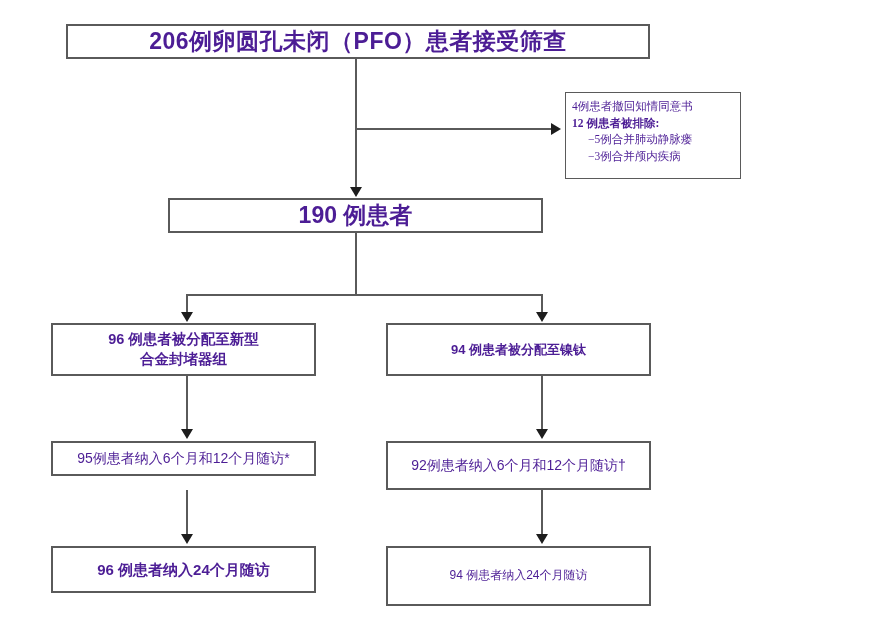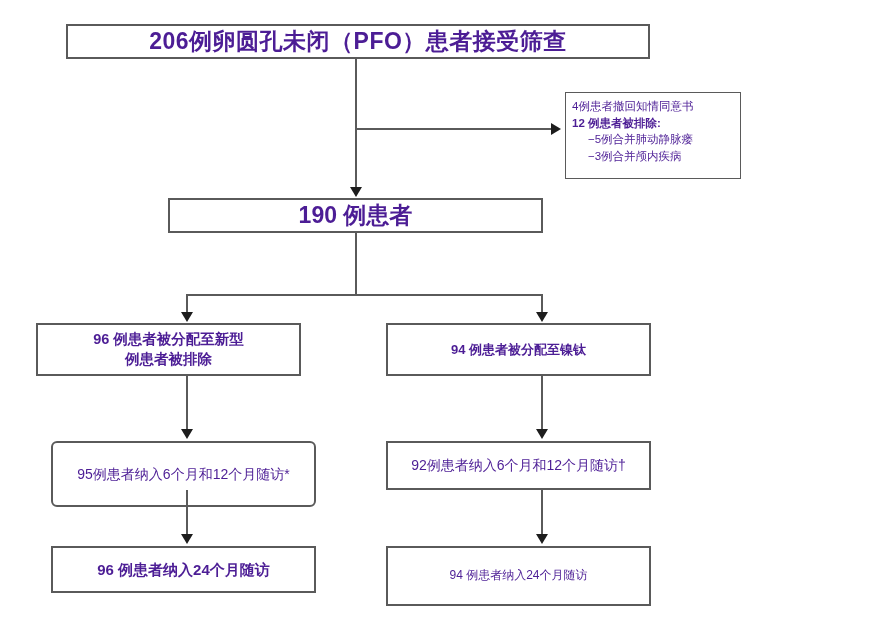--- a/index.html
+++ b/index.html
@@ -62,38 +62,39 @@
     font-size: 23px; font-weight: bold; letter-spacing: 0.5px;
   }
   #box-excluded {
     left: 565px; top: 92px; width: 176px; height: 87px;
     border-width: 1px;
     display: block;
     text-align: left;
     font-size: 11.5px;
     line-height: 1.45;
     padding: 5px 6px 4px 6px;
+    font-family: Liberation Serif, serif;
   }
   #box-excluded .excl-head { font-weight: bold; white-space: nowrap; }
   #box-excluded .excl-sub { padding-left: 16px; white-space: nowrap; }
   #box-enrolled {
     left: 168px; top: 198px; width: 375px; height: 35px;
     font-size: 23px; font-weight: bold;
   }
   #box-arm-left {
-    left: 36px; top: 323px; width: 265px; height: 53px;
+    left: 51px; top: 323px; width: 265px; height: 53px;
     font-size: 14.5px; font-weight: bold; text-align: center;
   }
   #box-arm-right {
     left: 386px; top: 323px; width: 265px; height: 53px;
     font-size: 13px; font-weight: bold;
   }
   #box-fu-left {
-    left: 51px; top: 441px; width: 265px; height: 66px;
-    font-size: 14px; font-weight: normal; border-radius: 6px;
+    left: 51px; top: 441px; width: 265px; height: 35px;
+    font-size: 14px; font-weight: normal;
   }
   #box-fu-right {
     left: 386px; top: 441px; width: 265px; height: 49px;
     font-size: 14px; font-weight: normal;
   }
   #box-fu24-left {
     left: 51px; top: 546px; width: 265px; height: 47px;
     font-size: 15px; font-weight: bold;
   }
   #box-fu24-right {
@@ -130,21 +131,21 @@
   <div class="line vline" style="left:355px; top:233px; height:62px;"></div>
   <div class="line hline" style="left:186px; top:294px; width:357px;"></div>
   <div class="line vline" style="left:186px; top:294px; height:22px;"></div>
   <div class="arrow-down" style="left:181px; top:312px;"></div>
   <div class="line vline" style="left:541px; top:294px; height:22px;"></div>
   <div class="arrow-down" style="left:536px; top:312px;"></div>
 
   <div class="box" id="box-arm-left">
     <div class="box-inner">
       <div>96 例患者被分配至新型</div>
-      <div>例患者被排除</div>
+      <div>合金封堵器组</div>
     </div>
   </div>
 
   <div class="box" id="box-arm-right">
     <div class="box-inner">
       <div>94  例患者被分配至镍钛</div>
     </div>
   </div>
 
   <div class="line vline" style="left:186px; top:376px; height:55px;"></div>

